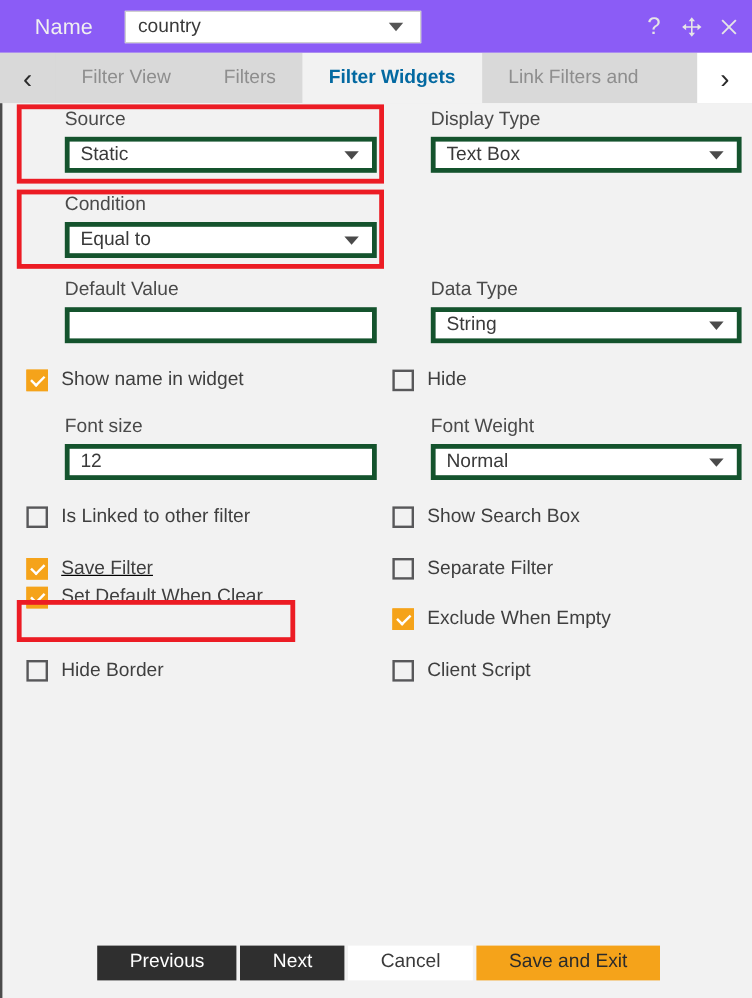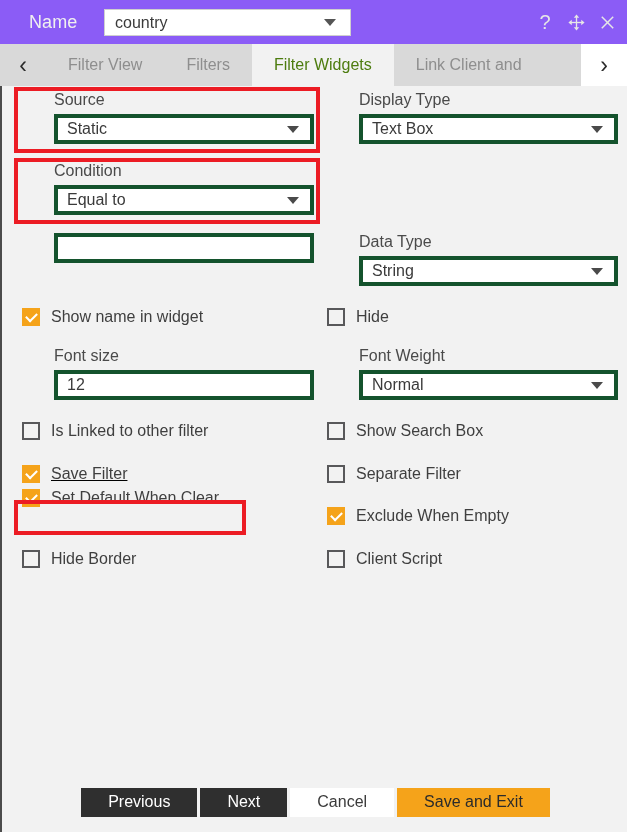--- a/index.html
+++ b/index.html
@@ -122,22 +122,22 @@
     font-size: 16px;
     color: #8e8e8e;
     background: #d9d9d9;
     white-space: nowrap;
     cursor: pointer;
     flex: none;
     box-sizing: border-box;
   }
   .tab.active {
     background: #f2f2f2;
-    color: #4d7c0f;
-    font-weight: normal;
+    color: #0369a1;
+    font-weight: bold;
   }
 
   
   .panel {
     position: absolute;
     left: 0; top: 86px;
     width: 627px; height: 746px;
     background: #f2f2f2;
     border-left: 2px solid #4c4c4c;
     box-sizing: border-box;
@@ -289,21 +289,21 @@
       </span>
     </div>
   </div>
 
   <div class="tabstrip">
     <div class="tab-arrow left">‹</div>
     <div class="tabs-wrap">
       <div class="tab">Filter View</div>
       <div class="tab">Filters</div>
       <div class="tab active">Filter Widgets</div>
-      <div class="tab">Link Client and</div>
+      <div class="tab">Link Filters and</div>
     </div>
     <div class="tab-arrow right">›</div>
   </div>
 
   <div class="panel">
 
     <div class="field" style="left:16px; top:5px; width:296px;">
       <span class="lbl">Source</span>
       <div class="control select">
         <span class="val">Static</span>
@@ -321,20 +321,21 @@
 
     <div class="field" style="left:16px; top:76px; width:296px;">
       <span class="lbl">Condition</span>
       <div class="control select">
         <span class="val">Equal to</span>
         <span class="caret"></span>
       </div>
     </div>
 
     <div class="field" style="left:16px; top:147px; width:296px;">
+      <span class="lbl">Default Value</span>
       <div class="control">
         <span class="val"></span>
       </div>
     </div>
 
     <div class="field" style="left:321px; top:147px; width:295px;">
       <span class="lbl">Data Type</span>
       <div class="control select">
         <span class="val">String</span>
         <span class="caret"></span>

